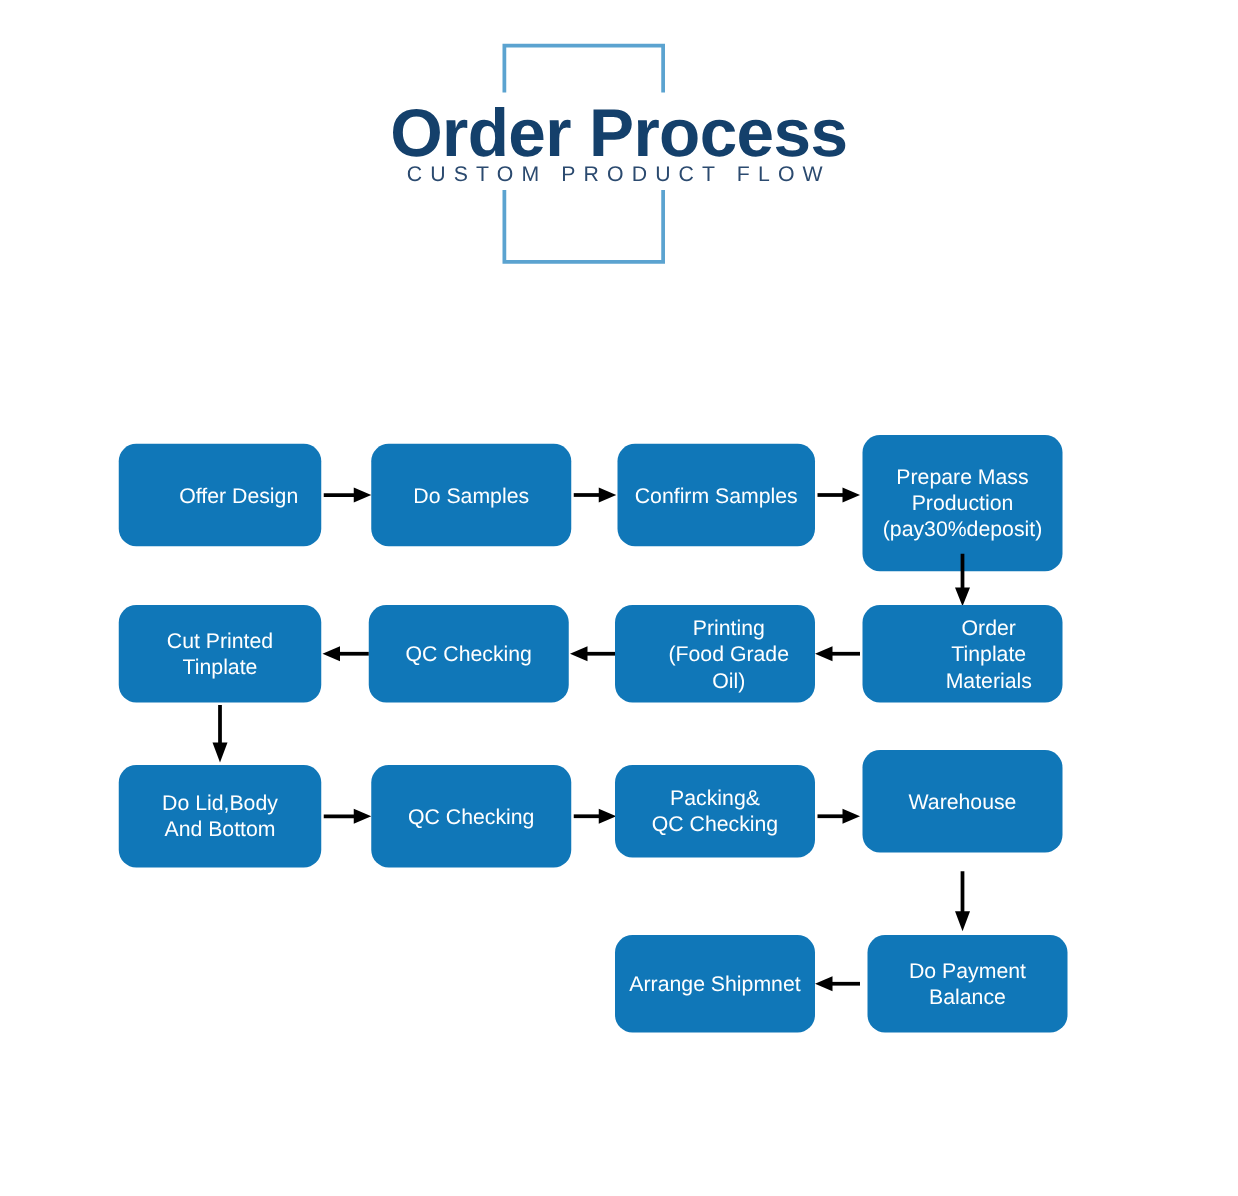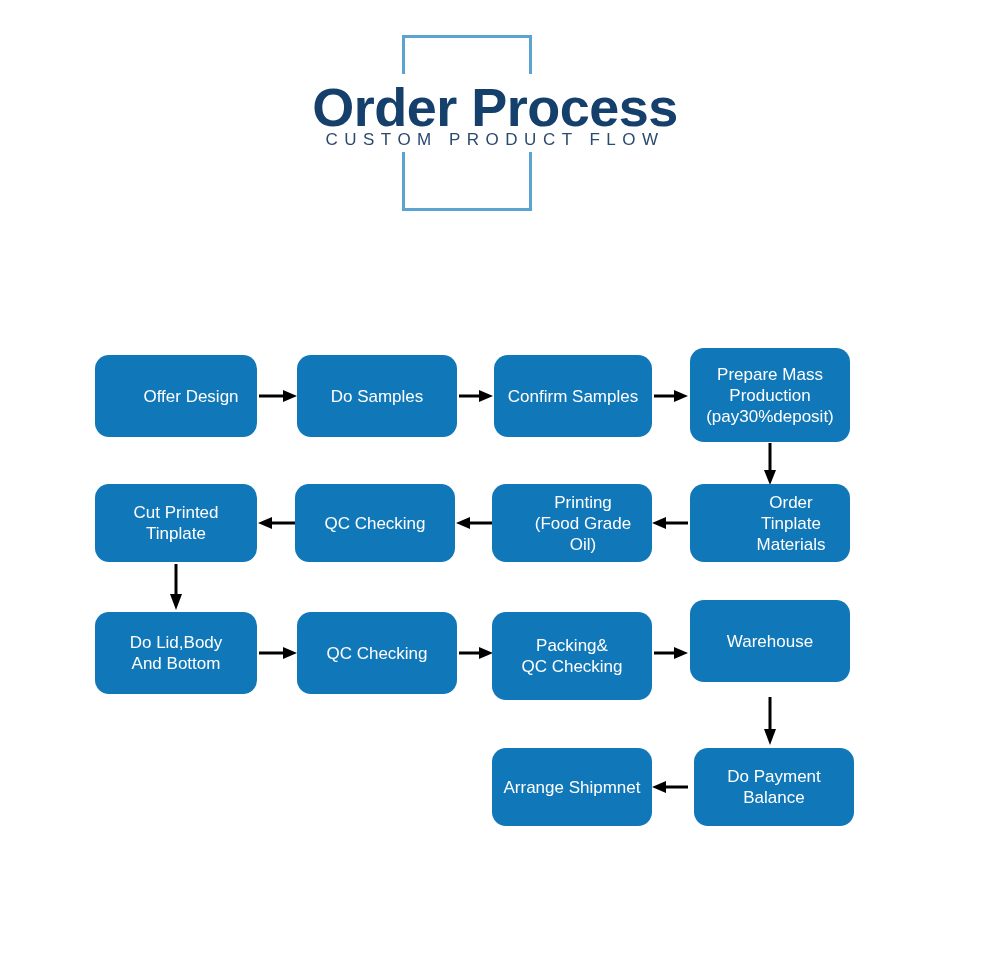--- a/index.html
+++ b/index.html
@@ -126,21 +126,21 @@
 
   <div class="node" style="left:494px; top:355px; width:158px; height:82px;">Confirm Samples</div>
 
   <div class="arrow" style="left:654px; top:387px;">
     <svg width="34" height="18" viewBox="0 0 34 18">
       <path d="M0 9 H22" stroke="#000" stroke-width="3" fill="none"></path>
       <path d="M34 9 L20 3 L20 15 Z" fill="#000"></path>
     </svg>
   </div>
 
-  <div class="node" style="left:690px; top:348px; width:160px; height:94px;">Prepare Mass
+  <div class="node" style="left:690px; top:348px; width:160px; height:109px;">Prepare Mass
 Production
 (pay30%deposit)</div>
 
   <div class="arrow" style="left:761px; top:443px;">
     <svg width="18" height="42" viewBox="0 0 18 42">
       <path d="M9 0 V29" stroke="#000" stroke-width="3" fill="none"></path>
       <path d="M9 42 L3 27 L15 27 Z" fill="#000"></path>
     </svg>
   </div>
 
@@ -195,21 +195,21 @@
 
   <div class="node" style="left:297px; top:612px; width:160px; height:82px;">QC Checking</div>
 
   <div class="arrow" style="left:459px; top:644px;">
     <svg width="34" height="18" viewBox="0 0 34 18">
       <path d="M0 9 H22" stroke="#000" stroke-width="3" fill="none"></path>
       <path d="M34 9 L20 3 L20 15 Z" fill="#000"></path>
     </svg>
   </div>
 
-  <div class="node" style="left:492px; top:612px; width:160px; height:88px;">Packing&amp;
+  <div class="node" style="left:492px; top:612px; width:160px; height:74px;">Packing&amp;
 QC Checking</div>
 
   <div class="arrow" style="left:654px; top:644px;">
     <svg width="34" height="18" viewBox="0 0 34 18">
       <path d="M0 9 H22" stroke="#000" stroke-width="3" fill="none"></path>
       <path d="M34 9 L20 3 L20 15 Z" fill="#000"></path>
     </svg>
   </div>
 
   <div class="node" style="left:690px; top:600px; width:160px; height:82px;">Warehouse</div>

